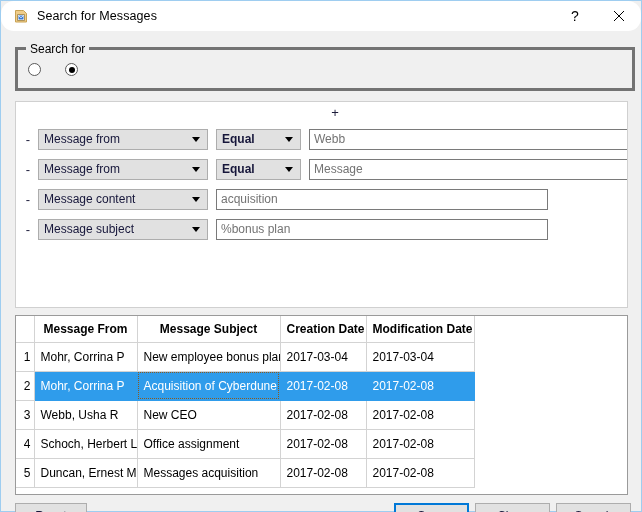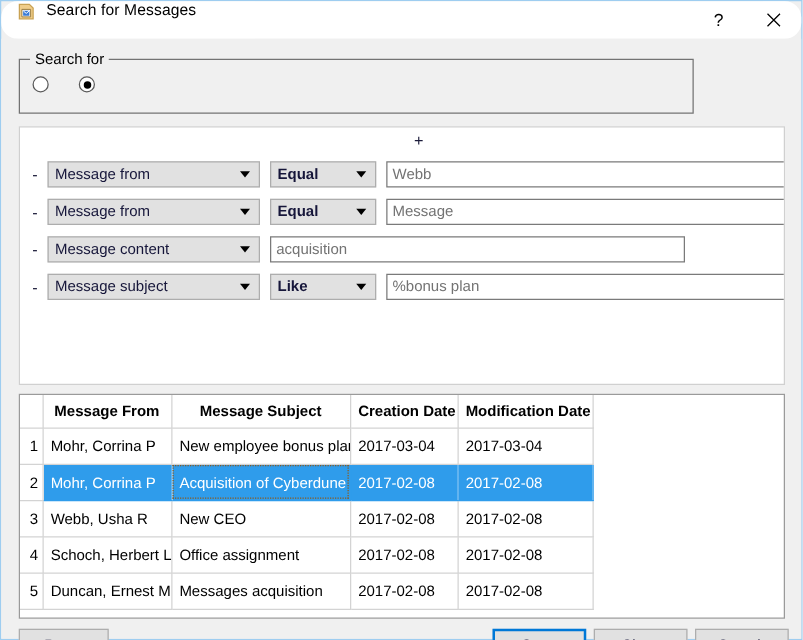--- a/index.html
+++ b/index.html
@@ -24,20 +24,21 @@
     border: 1px solid #9ecdf0;
     background: #f0f0f0;
     display: flex;
     flex-direction: column;
   }
   
   .titlebar {
     height: 30px;
     background: #ffffff;
     display: flex;
+    align-items: center;
     flex: 0 0 auto;
     position: relative;
     border-radius: 13px;
   }
   .title-icon {
     width: 16px;
     height: 16px;
     margin-left: 12px;
     margin-right: 8px;
     position: relative;
@@ -75,24 +76,24 @@
     flex: 1 1 auto;
     position: relative;
     background: #f0f0f0;
   }
 
   
   .groupbox {
     position: absolute;
     left: 14px;
     top: 16px;
-    width: 540px;
+    width: 620px;
     height: 44px;
     box-sizing: border-box;
-    border: 1px solid #737373;
+    border: 3px solid #737373;
   }
   .group-legend {
     position: absolute;
     left: 8px;
     top: -8px;
     background: #f0f0f0;
     padding: 0 4px;
     font-size: 12px;
     color: #000;
   }
@@ -375,24 +376,20 @@
         </div>
         <div class="textbox">acquisition</div>
       </div>
 
       <div class="crit-row">
         <span class="crit-remove">-</span>
         <div class="combo field">
           <span>Message subject</span>
           <span class="arrow"></span>
         </div>
-        <div class="combo op">
-          <span>Like</span>
-          <span class="arrow"></span>
-        </div>
         <div class="textbox">%bonus plan</div>
       </div>
 
     </div>
 
     <div class="results-wrap">
       <table class="results">
         <thead>
           <tr>
             <th class="rownum-h"></th>

